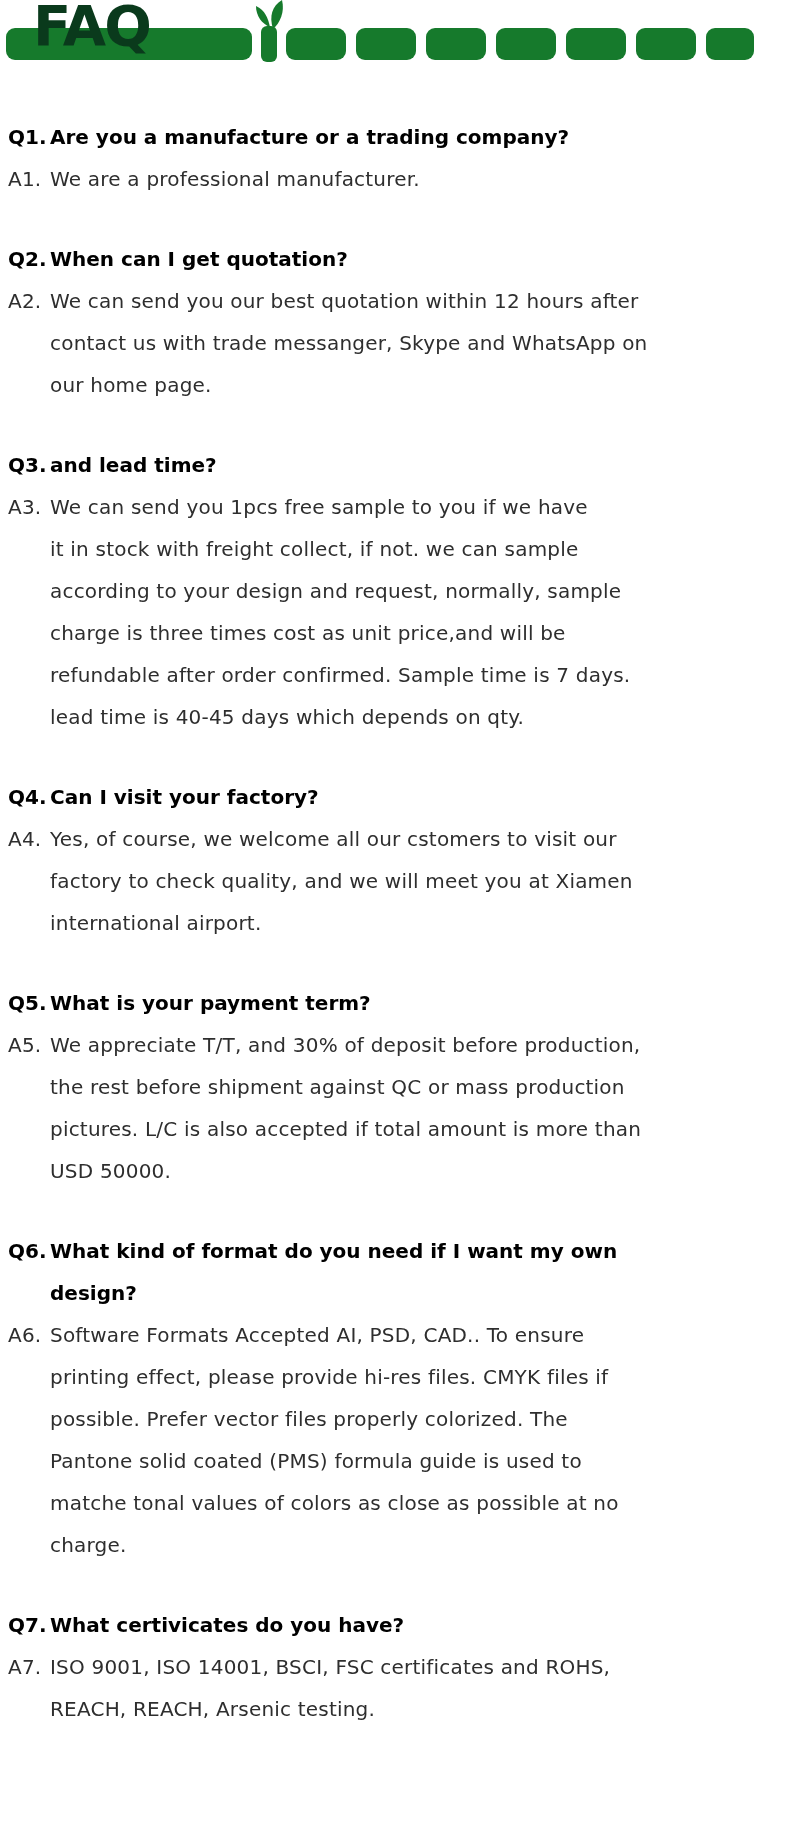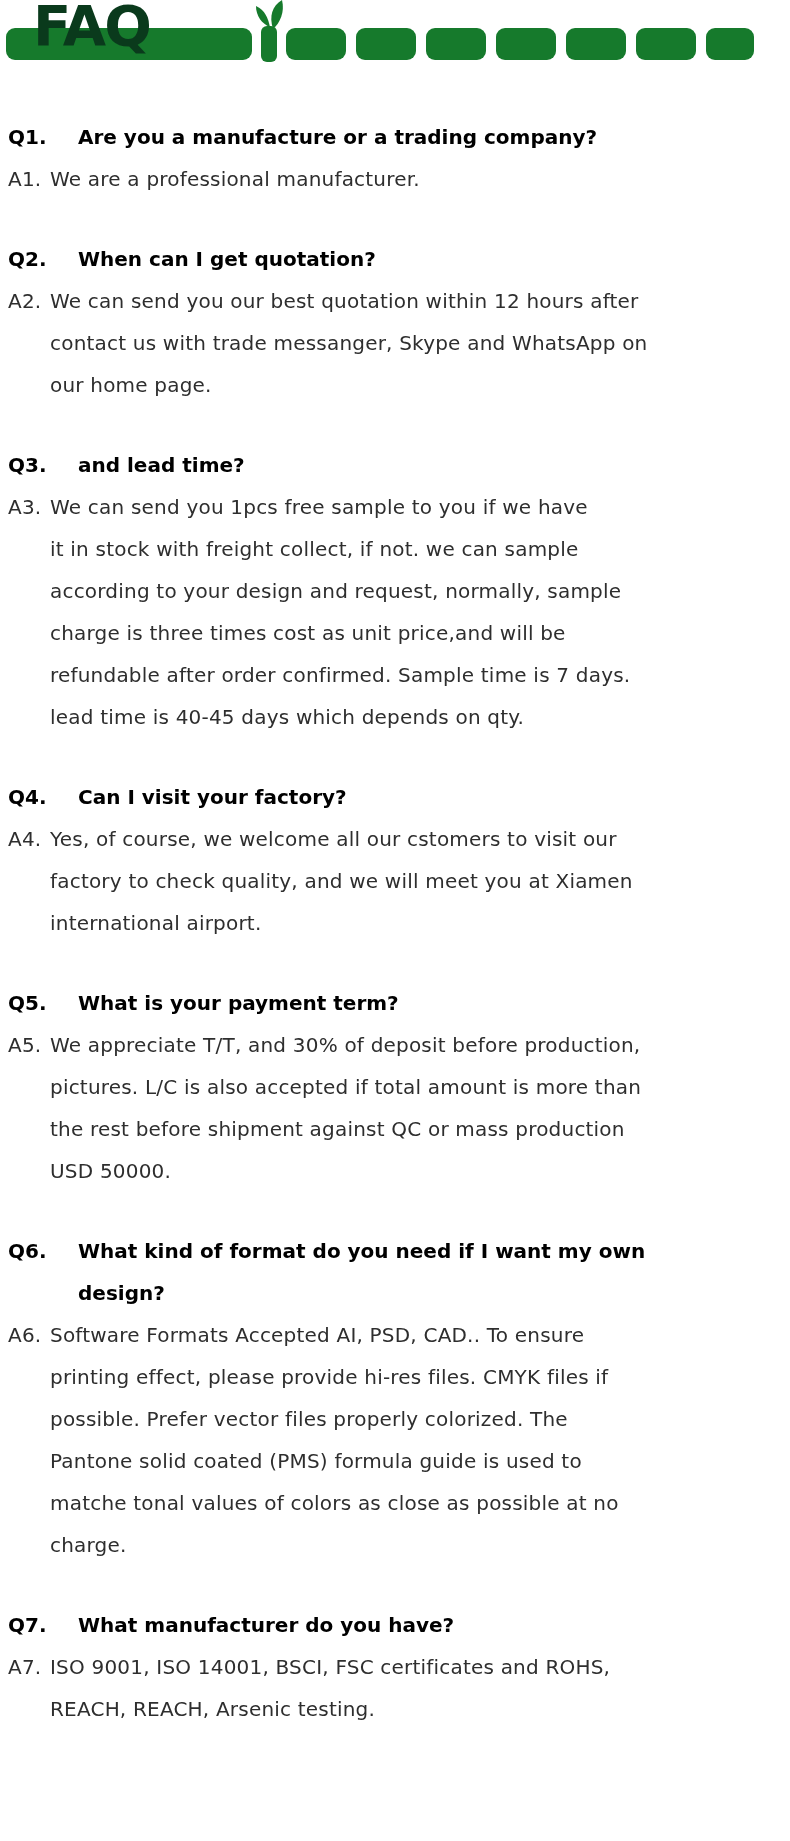--- a/index.html
+++ b/index.html
@@ -45,21 +45,20 @@
   }
   .textcol { flex: 1 1 auto; min-width: 0; }
   .line {
     line-height: 42px;
     white-space: nowrap;
   }
   .q-row {
     font-size: 20px;
     font-weight: bold;
     color: #000000;
-    gap: 28px;
   }
   .a-row {
     font-size: 20px;
     color: #2e2e2e;
     letter-spacing: 0.2px;
     justify-content: center;
   }
 </style>
 </head>
 <body>
@@ -163,22 +162,22 @@
     <div class="row q-row">
       <div class="label">Q5.</div>
       <div class="textcol">
           <div class="line">What is your payment term?</div>
         </div>
     </div>
     <div class="row a-row">
       <div class="label">A5.</div>
       <div class="textcol">
           <div class="line">We appreciate T/T, and 30% of deposit before production,</div>
+          <div class="line">the rest before shipment against QC or mass production</div>
           <div class="line">pictures. L/C is also accepted if total amount is more than</div>
-          <div class="line">the rest before shipment against QC or mass production</div>
           <div class="line">USD 50000.</div>
         </div>
     </div>
   </div>
 
   <div class="faq-item">
     <div class="row q-row">
       <div class="label">Q6.</div>
       <div class="textcol">
           <div class="line">What kind of format do you need if I want my own</div>
@@ -195,21 +194,21 @@
           <div class="line">matche tonal values of colors as close as possible at no</div>
           <div class="line">charge.</div>
         </div>
     </div>
   </div>
 
   <div class="faq-item">
     <div class="row q-row">
       <div class="label">Q7.</div>
       <div class="textcol">
-          <div class="line">What manufacturer do you have?</div>
+          <div class="line">What certivicates do you have?</div>
         </div>
     </div>
     <div class="row a-row">
       <div class="label">A7.</div>
       <div class="textcol">
           <div class="line">ISO 9001, ISO 14001, BSCI, FSC certificates and ROHS,</div>
           <div class="line">REACH, REACH, Arsenic testing.</div>
         </div>
     </div>
   </div>

